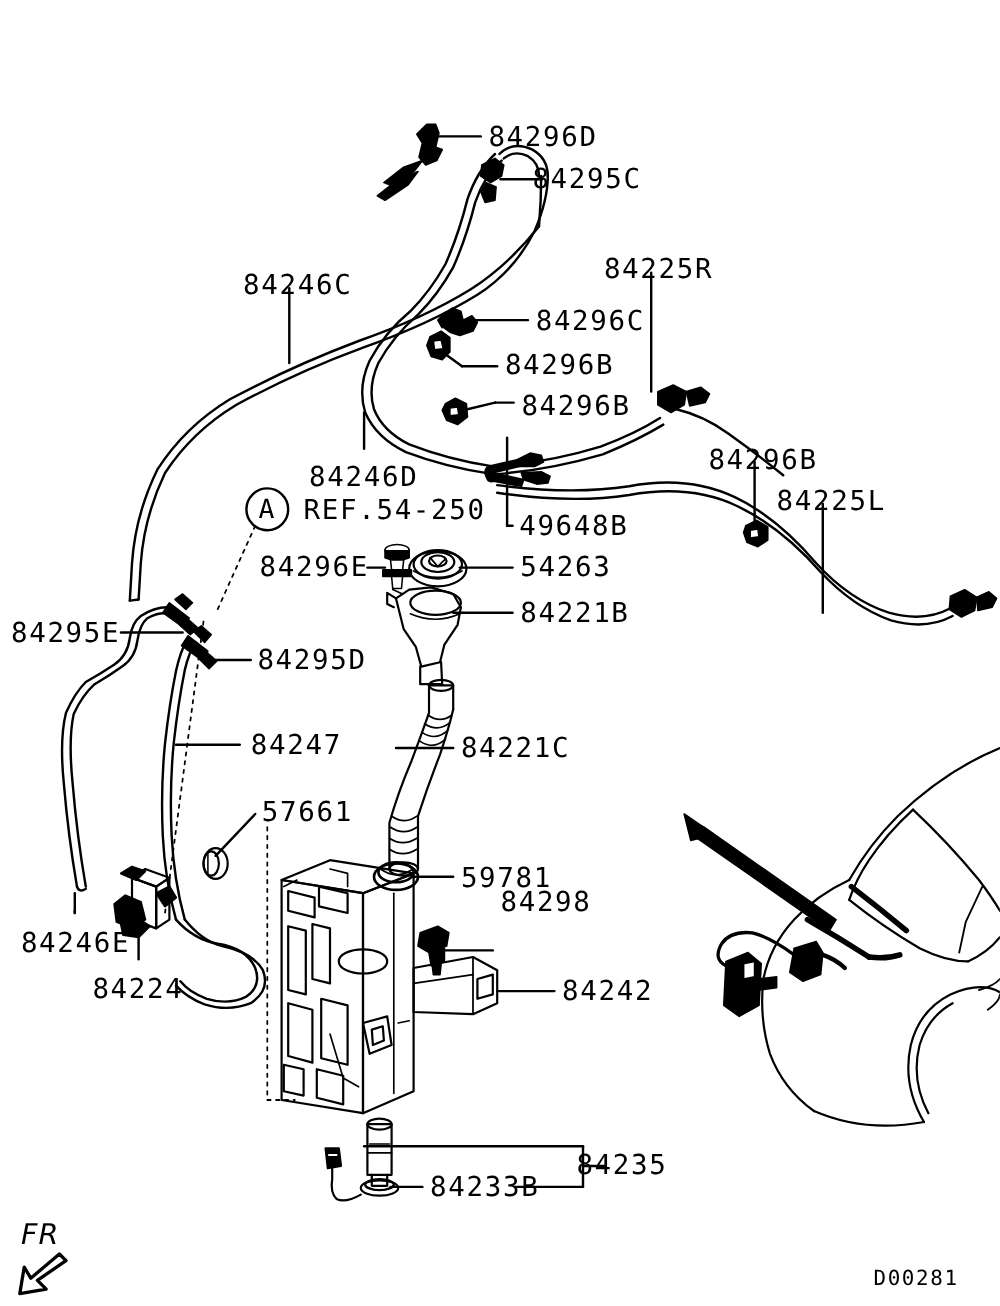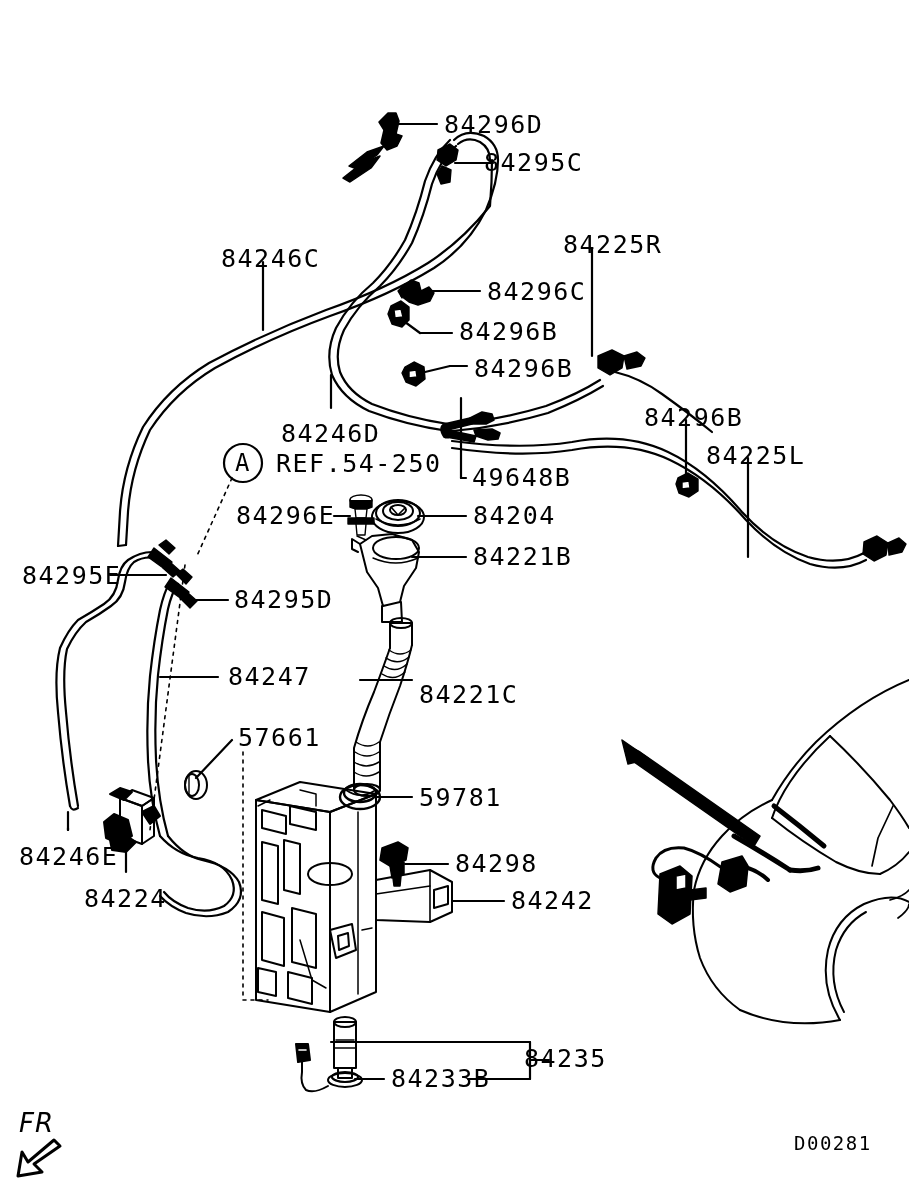--- a/index.html
+++ b/index.html
@@ -3,21 +3,21 @@
 <meta charset="utf-8">
 <style>
   html,body{margin:0;padding:0;background:#ffffff;}
   body{width:909px;height:1187px;position:relative;overflow:hidden;
        font-family:"DejaVu Sans Mono","Liberation Mono",monospace;}
   #diagram{position:absolute;inset:0;width:909px;height:1187px;}
   .lbl{position:absolute;white-space:pre;color:#000;
        font-family:"DejaVu Sans Mono","Liberation Mono",monospace;
        font-size:25px;letter-spacing:1.5px;font-weight:400;line-height:1;}
   .code{position:absolute;font-size:19px;letter-spacing:1.5px;color:#000;
-        font-family:"DejaVu Sans Mono","Liberation Mono",monospace;}
+        font-family:"DejaVu Sans Mono","Liberation Mono",monospace;margin-top:19px;}
   .fr{position:absolute;font-size:26px;letter-spacing:1px;color:#000;
       font-family:"DejaVu Sans","Liberation Sans",sans-serif;font-style:italic;}
   svg{display:block;}
 </style>
 </head>
 <body>
 
 <div id="diagram">
 
 <svg width="909" height="1187" viewBox="0 0 909 1187" fill="none" stroke="#000" stroke-width="2" stroke-linecap="round" stroke-linejoin="round">
@@ -344,39 +344,39 @@
 
   <g fill="none" stroke="#000" stroke-width="3">
     <path d="M54 1140 L28 1162 L22 1152 L18 1176 L42 1172 L34 1164 L60 1146 Z"></path>
   </g>
 
 </svg>
 
 <span class="lbl" style="left:444px;top:112px">84296D</span>
 <span class="lbl" style="left:484px;top:150px">84295C</span>
 <span class="lbl" style="left:221px;top:246px">84246C</span>
-<span class="lbl" style="left:563px;top:232px">84225R</span>
+<span class="lbl" style="left:549px;top:232px">84225R</span>
 <span class="lbl" style="left:487px;top:279px">84296C</span>
 <span class="lbl" style="left:459px;top:319px">84296B</span>
 <span class="lbl" style="left:474px;top:356px">84296B</span>
 <span class="lbl" style="left:644px;top:405px">84296B</span>
 <span class="lbl" style="left:706px;top:443px">84225L</span>
 <span class="lbl" style="left:281px;top:421px">84246D</span>
 <span class="lbl" style="left:472px;top:465px">49648B</span>
 <span class="lbl" style="left:236px;top:503px">84296E</span>
-<span class="lbl" style="left:473px;top:503px">84204</span>
+<span class="lbl" style="left:473px;top:503px">54263</span>
 <span class="lbl" style="left:473px;top:544px">84221B</span>
-<span class="lbl" style="left:22px;top:563px">84295E</span>
+<span class="lbl" style="left:10px;top:563px">84295E</span>
 <span class="lbl" style="left:234px;top:587px">84295D</span>
 <span class="lbl" style="left:228px;top:664px">84247</span>
-<span class="lbl" style="left:419px;top:682px">84221C</span>
+<span class="lbl" style="left:419px;top:667px">84221C</span>
 <span class="lbl" style="left:238px;top:725px">57661</span>
 <span class="lbl" style="left:419px;top:785px">59781</span>
 <span class="lbl" style="left:19px;top:844px">84246E</span>
-<span class="lbl" style="left:455px;top:851px">84298</span>
+<span class="lbl" style="left:455px;top:807px">84298</span>
 <span class="lbl" style="left:84px;top:886px">84224</span>
 <span class="lbl" style="left:511px;top:888px">84242</span>
 <span class="lbl" style="left:524px;top:1046px">84235</span>
 <span class="lbl" style="left:391px;top:1066px">84233B</span>
 
 <span class="lbl" style="left:235px;top:451px;font-size:24px;letter-spacing:0">A</span>
 <span class="lbl" style="left:276px;top:451px">REF.54-250</span>
 
 <span class="fr" style="left:19px;top:1108px">FR</span>
 

